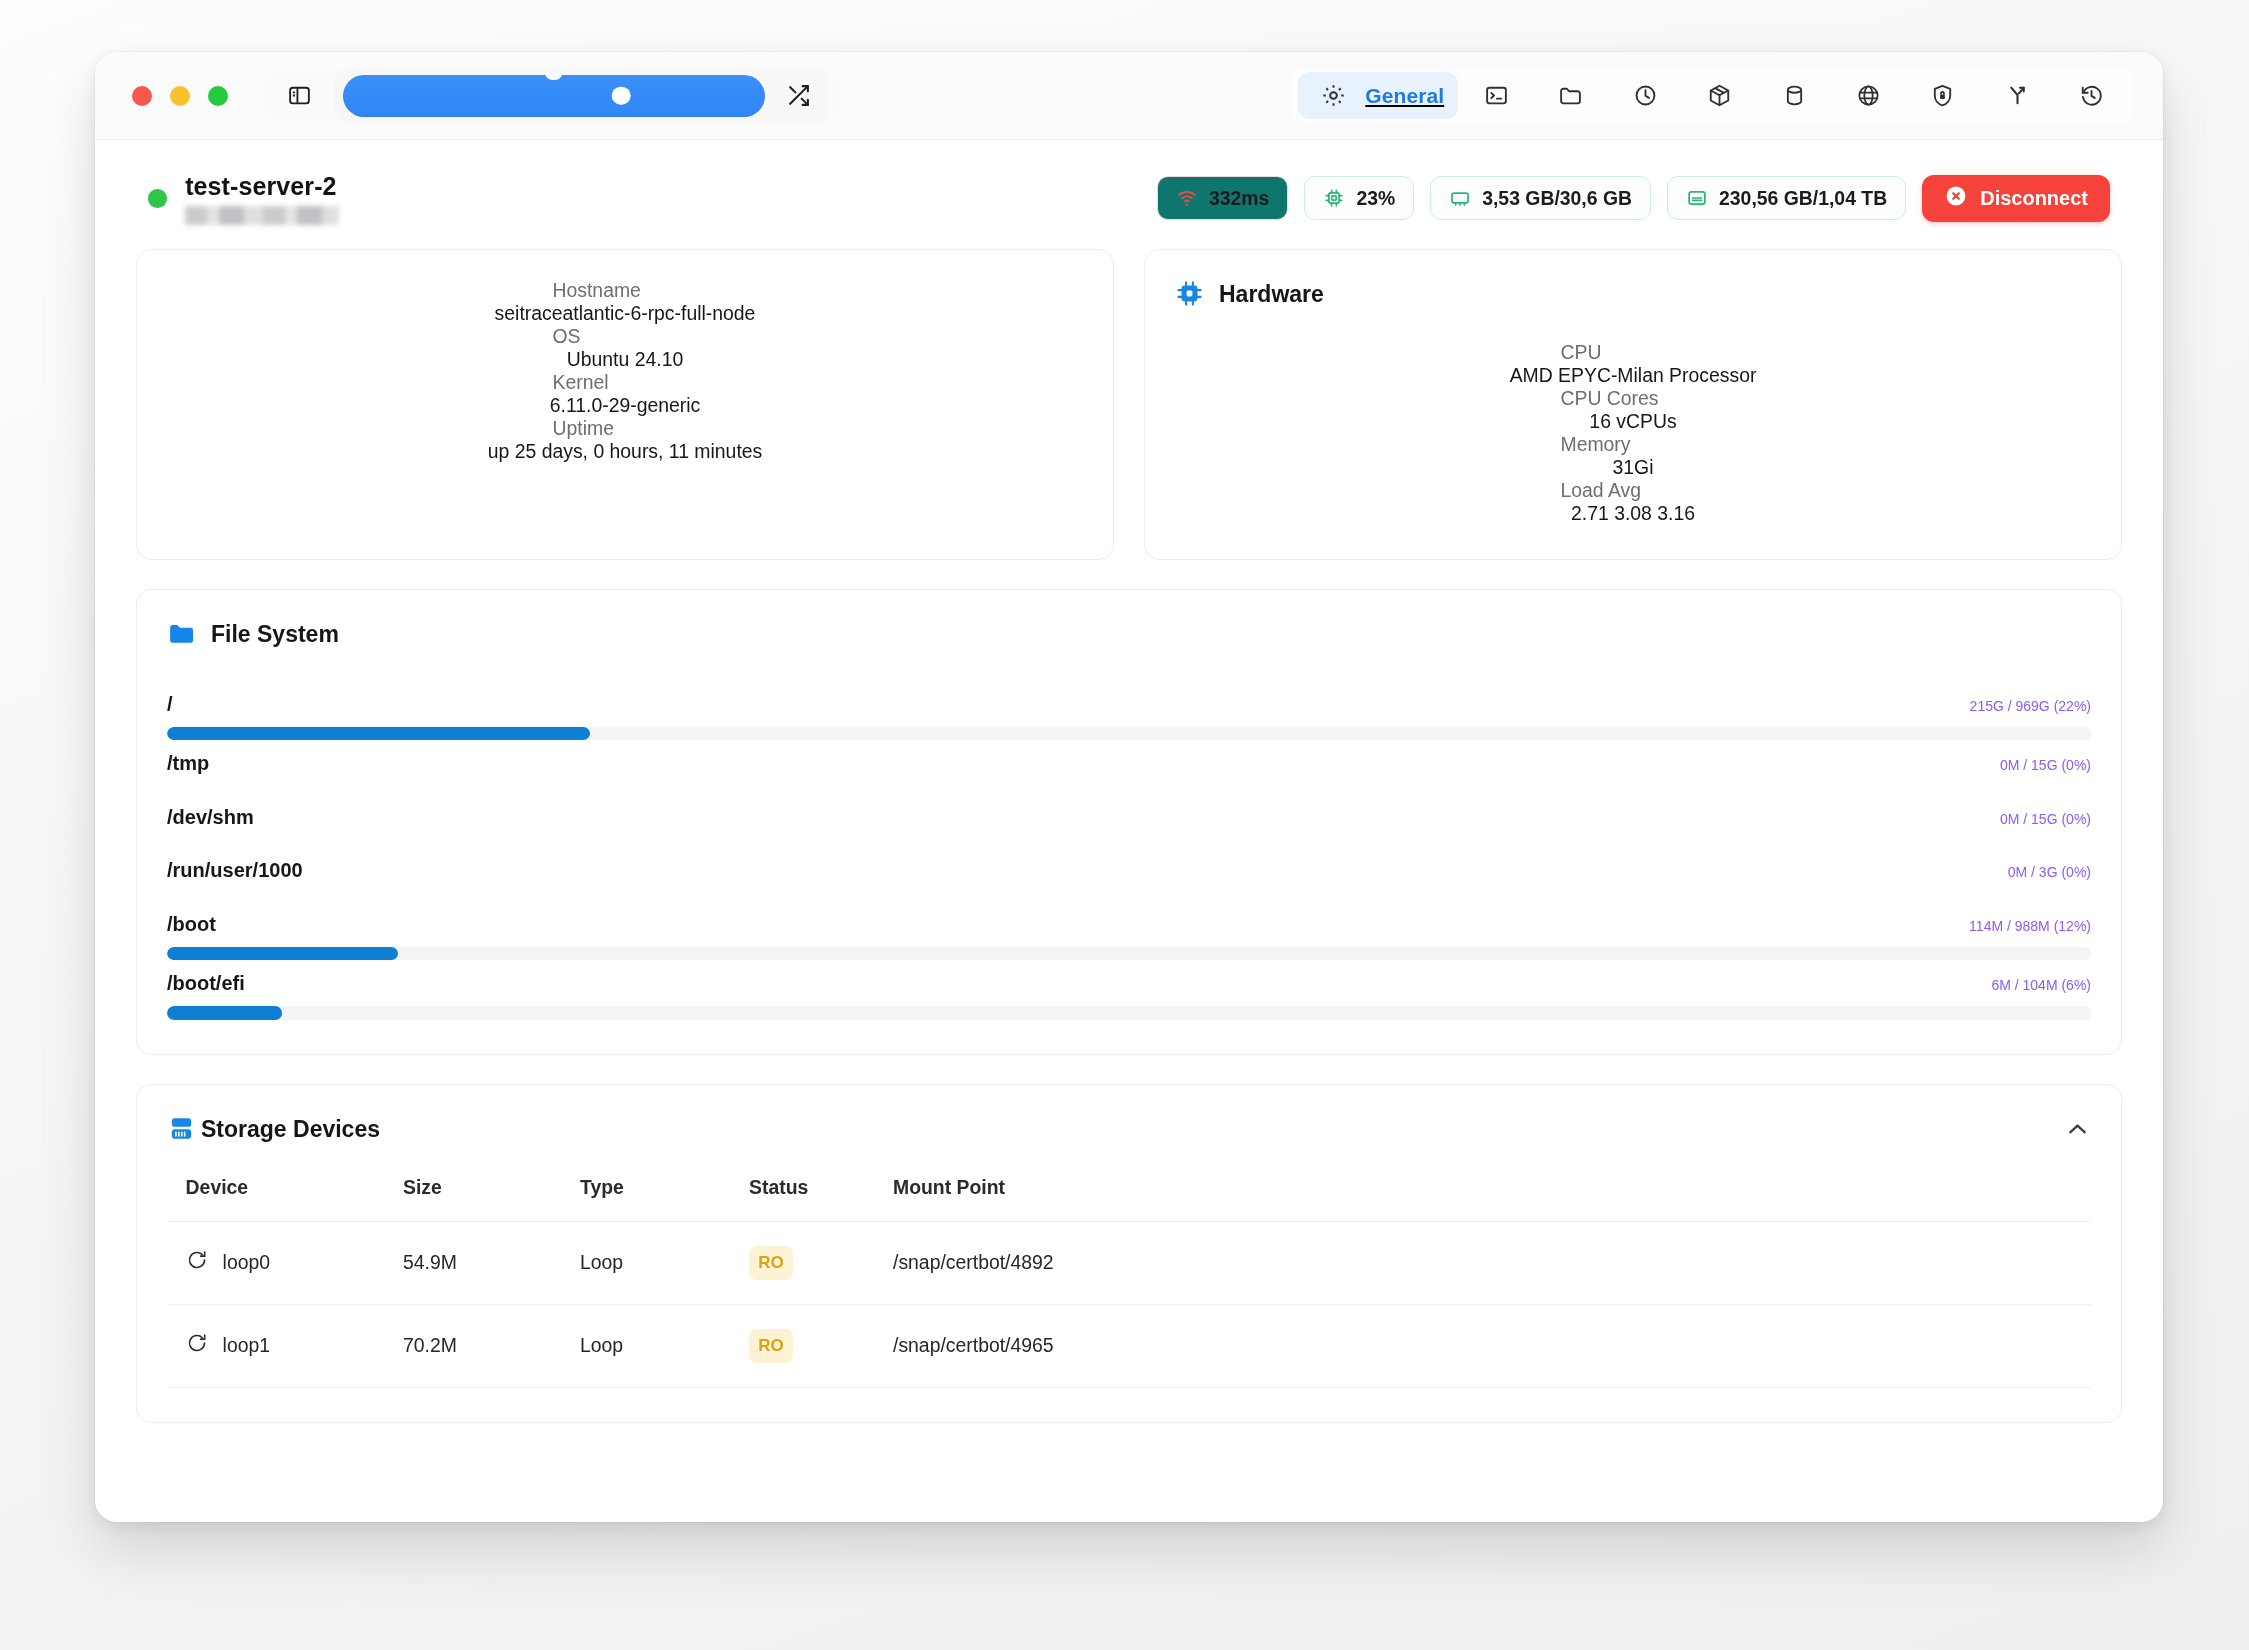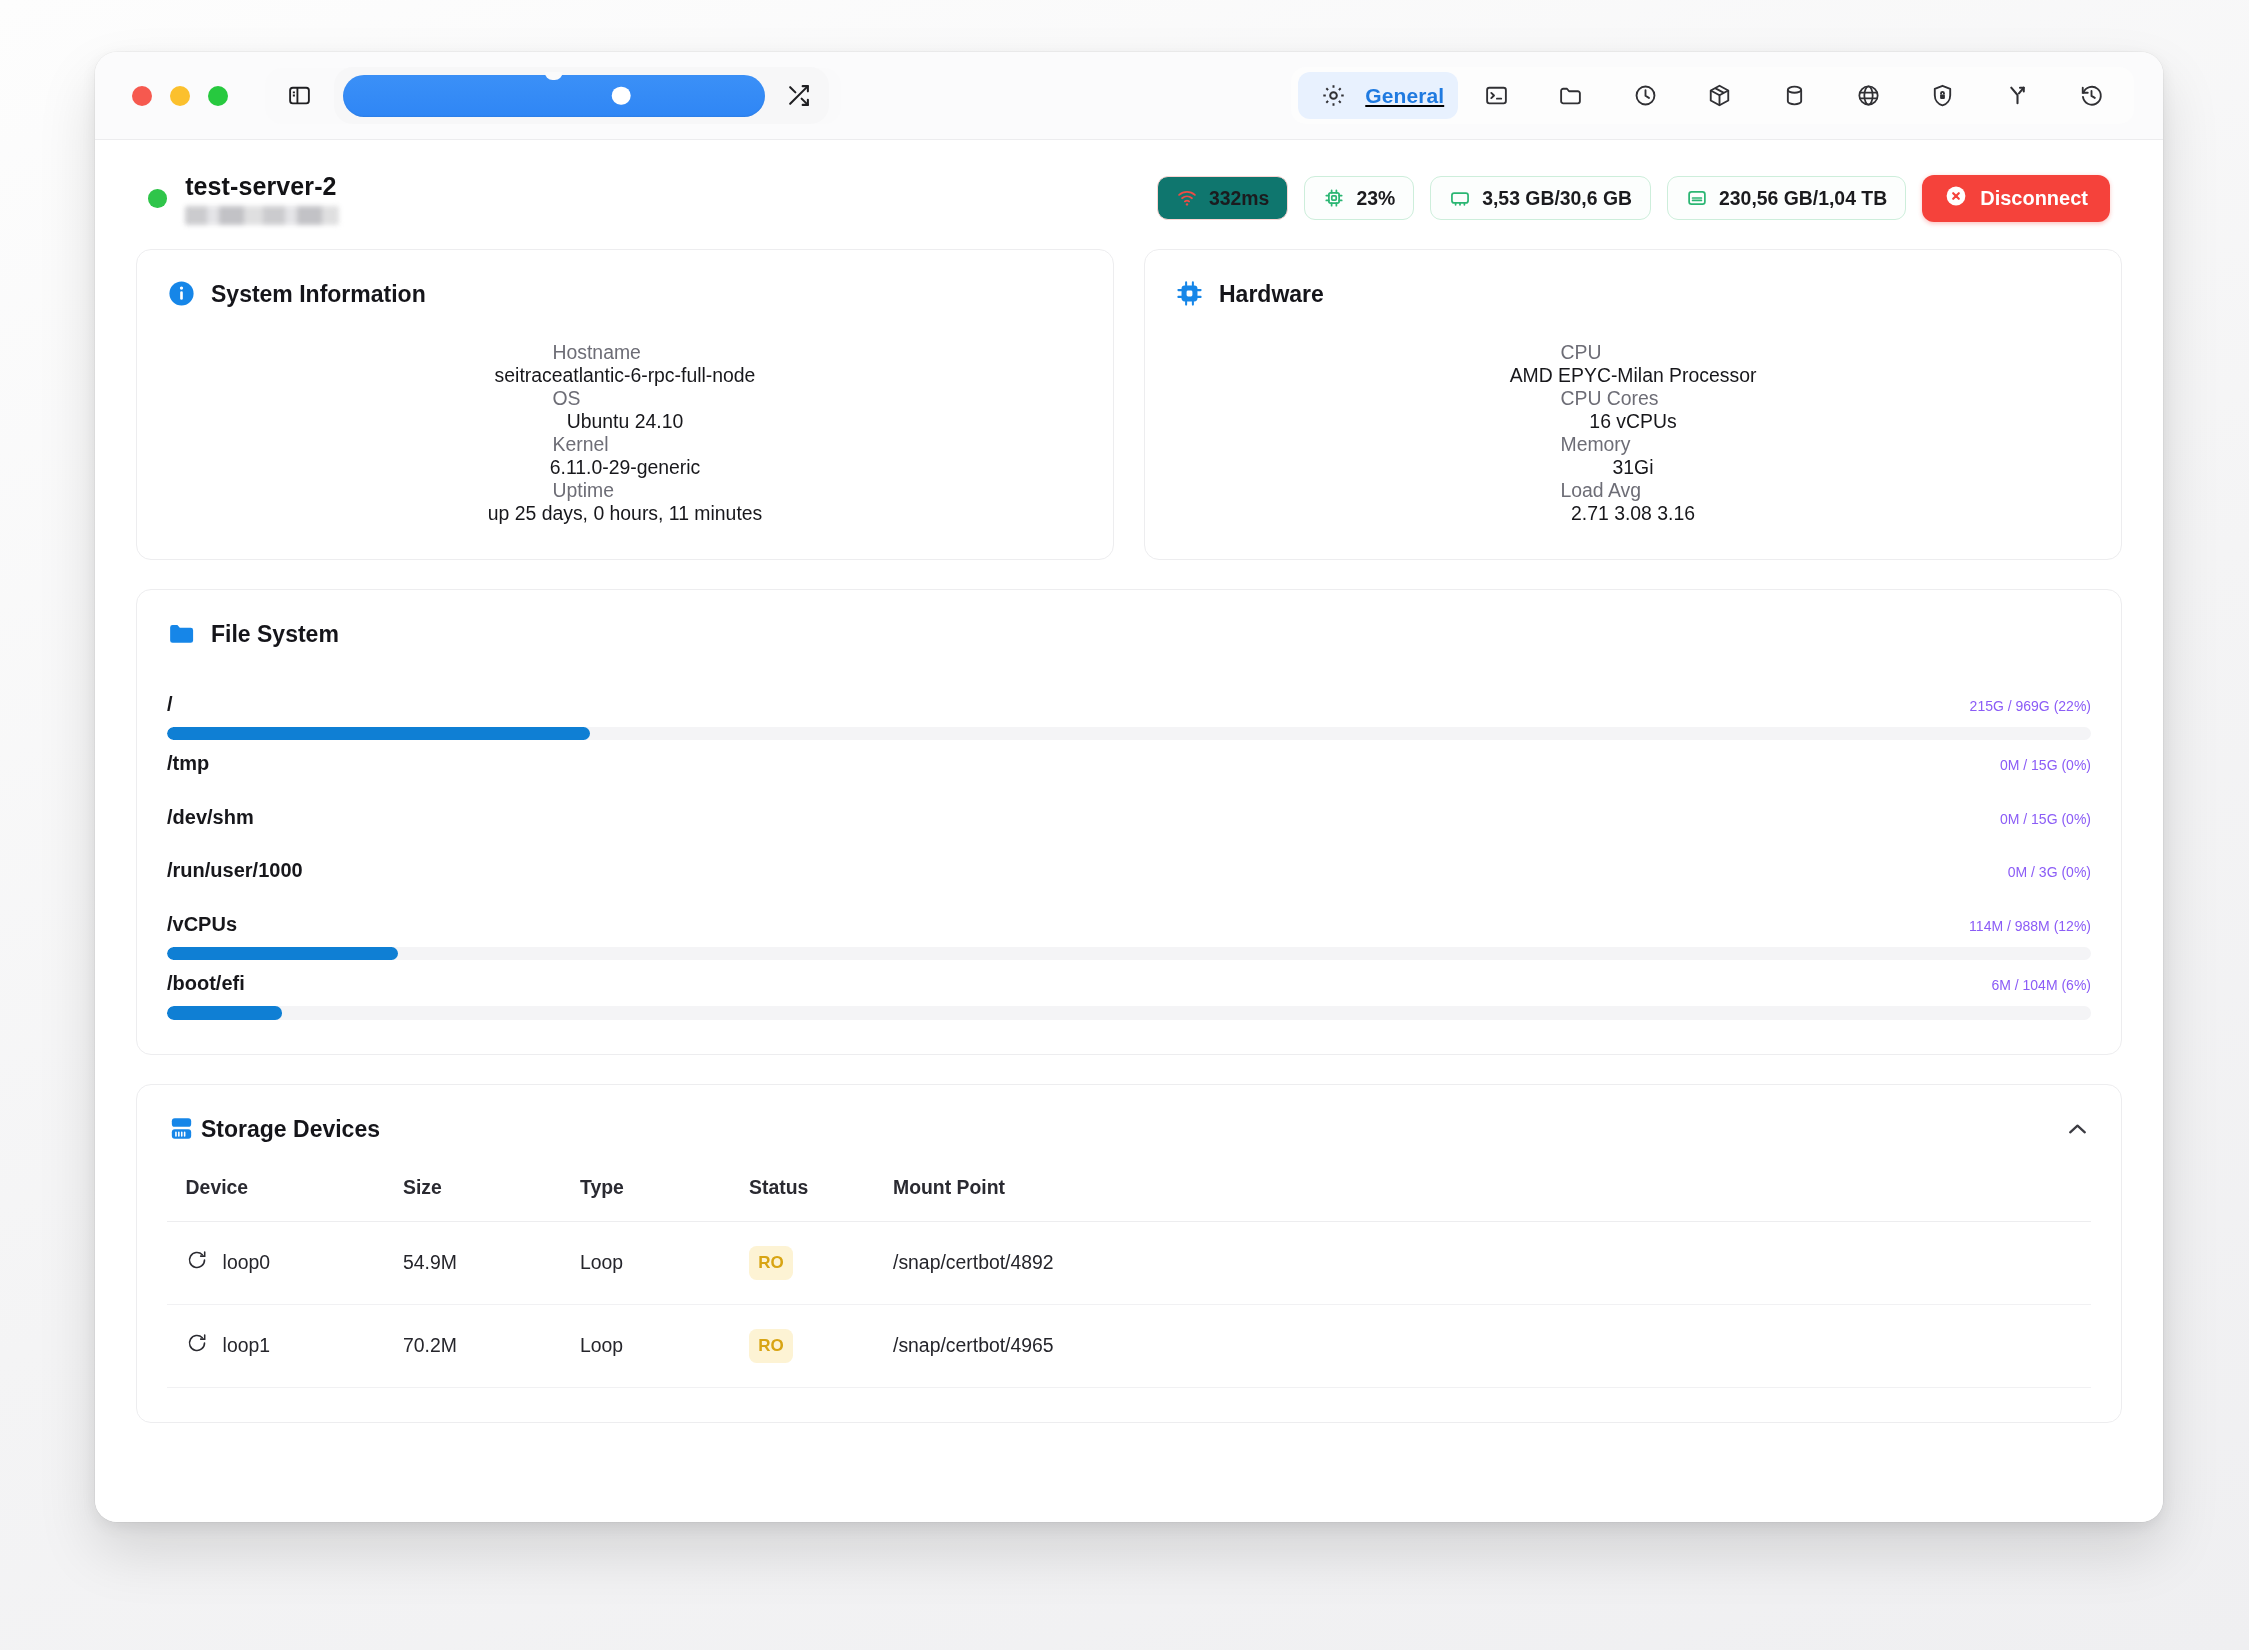--- a/index.html
+++ b/index.html
@@ -353,30 +353,20 @@
               <path d="M9.2 9.2l5.6 5.6M14.8 9.2l-5.6 5.6" stroke="#f5423b" stroke-width="2.2" stroke-linecap="round"></path>
             </svg>
           </span>
           <span>Disconnect</span>
         </button>
       </div>
     </div>
 
     <div class="row2">
       <div class="card half">
-        <div class="card-head">
-          <span>
-            <svg width="29" height="29" viewBox="0 0 24 24">
-              <circle cx="12" cy="12" r="10" fill="#1686e8"></circle>
-              <circle cx="12" cy="7.5" r="1.35" fill="#fff"></circle>
-              <rect x="10.9" y="10.2" width="2.2" height="7" rx="1.1" fill="#fff"></rect>
-            </svg>
-          </span>
-          <span class="card-title">System Information</span>
-        </div>
         <div class="kv">
           <span class="k">Hostname</span>
           <span class="v">seitraceatlantic-6-rpc-full-node</span>
         </div>
         <div class="kv">
           <span class="k">OS</span>
           <span class="v">Ubuntu 24.10</span>
         </div>
         <div class="kv">
           <span class="k">Kernel</span>
@@ -456,21 +446,21 @@
           </div>
           <div class="fs-row">
             <div class="fs-top">
               <span class="fs-mount">/run/user/1000</span>
               <span class="fs-usage">0M / 3G (0%)</span>
             </div>
             <div class="fs-spacer"></div>
           </div>
           <div class="fs-row">
             <div class="fs-top">
-              <span class="fs-mount">/vCPUs</span>
+              <span class="fs-mount">/boot</span>
               <span class="fs-usage">114M / 988M (12%)</span>
             </div>
             <div class="track">
               <div class="fill" style="width: 12%;"></div>
             </div>
           </div>
           <div class="fs-row">
             <div class="fs-top">
               <span class="fs-mount">/boot/efi</span>
               <span class="fs-usage">6M / 104M (6%)</span>

